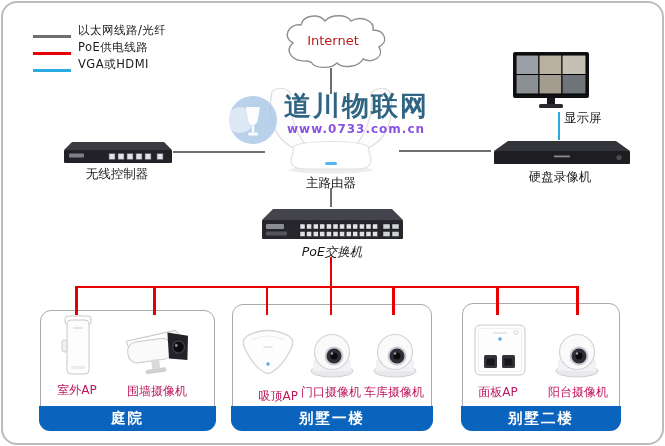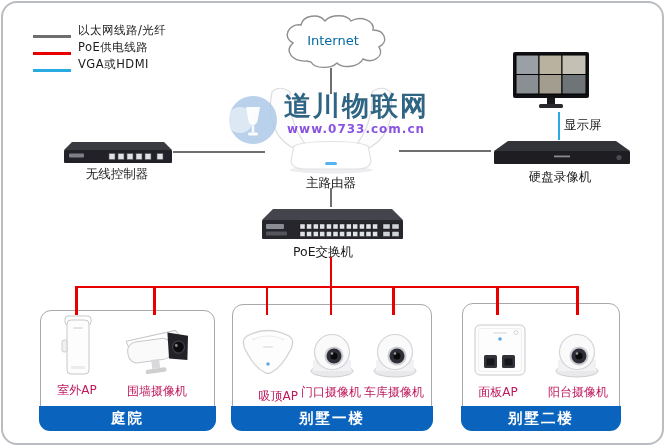--- a/index.html
+++ b/index.html
@@ -22,21 +22,21 @@
   .vline{width:2.4px;}
   .hline{height:2.4px;}
   .eth{background:var(--eth,#6e6e6e);}
   .vga{background:var(--vga,#29abe2);}
   .poe{background:var(--poe,#e80000);z-index:5;}
   
   .node-label{position:absolute;font-size:12.5px;text-align:center;z-index:4;white-space:nowrap;}
   .dev{position:absolute;z-index:3;}
   
   .cloud-wrap{position:absolute;left:277px;top:13px;width:112px;height:58px;z-index:3;}
-  .cloud-label{position:absolute;left:0;right:0;top:20px;text-align:center;font-size:13px;color:#0369a1;}
+  .cloud-label{position:absolute;left:0;right:0;top:20px;text-align:center;font-size:13px;color:#b91c1c;}
   
   .group{position:absolute;background:#fff;border:1.6px solid #a9a9ad;border-radius:11px;z-index:2;}
   .group-footer{position:absolute;left:-1.6px;right:-1.6px;bottom:-1.6px;height:25px;
     background:var(--grp,#0a64be);border-radius:0 0 11px 11px;
     color:#fff;font-weight:bold;font-size:14.5px;display:flex;align-items:center;justify-content:center;letter-spacing:2px;}
   .dev-label{position:absolute;font-size:12px;text-align:center;z-index:4;white-space:nowrap;color:#be185d;}
   
   .wm{position:absolute;z-index:50;pointer-events:none;}
   .wm-title{left:284px;top:88px;font-size:27px;font-weight:bold;color:#0c4a6e;opacity:.85;letter-spacing:2px;}
   .wm-url{left:287px;top:122px;font-size:12px;font-weight:bold;color:#6d28d9;opacity:.8;letter-spacing:1px;}
@@ -90,21 +90,21 @@
       <rect x="4" y="3" width="23" height="19.5" fill="#9aa0a6"></rect>
       <rect x="27" y="3" width="23" height="19.5" fill="#b8b29e"></rect>
       <rect x="50" y="3" width="24" height="19.5" fill="#c4c0b4"></rect>
       <rect x="4" y="22.5" width="23" height="19.5" fill="#8a8f94"></rect>
       <rect x="27" y="22.5" width="23" height="19.5" fill="#a39d8f"></rect>
       <rect x="50" y="22.5" width="24" height="19.5" fill="#6f7478"></rect>
     </g>
     <rect x="35" y="46" width="8" height="6" fill="#1a1a1e"></rect>
     <rect x="27" y="52" width="24" height="4" rx="1.5" fill="#2a2a2e"></rect>
   </svg>
-  <div class="node-label" style="left:564px;top:117px;">显示屏</div>
+  <div class="node-label" style="left:564px;top:110px;">显示屏</div>
 
   <svg class="dev" style="left:62px;top:140px;" width="112" height="26" viewBox="0 0 112 26">
     <polygon points="10,2 102,2 110,10 2,10" fill="#3a3b41"></polygon>
     <rect x="2" y="10" width="108" height="13" rx="1" fill="#212127"></rect>
     <rect x="7" y="13.5" width="15" height="4" rx="1" fill="#7d8086"></rect>
     <g fill="#dfe2e6" stroke="#55565c" stroke-width="0.6">
       <rect x="47" y="13.5" width="6" height="6"></rect>
         <rect x="56" y="13.5" width="6" height="6"></rect>
       <rect x="65" y="13.5" width="6" height="6"></rect>
         <rect x="74" y="13.5" width="6" height="6"></rect>
@@ -160,21 +160,21 @@
         <rect x="92.8" y="26.5" width="5" height="5"></rect>
         <rect x="99.4" y="26.5" width="5" height="5"></rect>
         <rect x="106" y="26.5" width="5" height="5"></rect>
         <rect x="112.6" y="26.5" width="5" height="5"></rect>
       <rect x="123" y="19" width="7" height="5" fill="#cfd2d6"></rect>
         <rect x="132" y="19" width="7" height="5" fill="#cfd2d6"></rect>
       <rect x="123" y="26.5" width="7" height="5" fill="#cfd2d6"></rect>
         <rect x="132" y="26.5" width="7" height="5" fill="#cfd2d6"></rect>
     </g>
   </svg>
-  <div class="node-label" style="left:283px;top:244px;width:80px;">PoE交换机</div>
+  <div class="node-label" style="left:292px;top:244px;width:80px;font-style:italic;">PoE交换机</div>
 
   <div class="group" style="left:40px;top:310px;width:173px;height:118px;">
     <div class="group-footer">庭院</div>
   </div>
   <svg class="dev" style="left:58px;top:314px;" width="40" height="66" viewBox="0 0 40 66">
     <rect x="7" y="2" width="26" height="9" rx="3" fill="#ffffff" stroke="#c8c8ca"></rect>
     <rect x="9" y="6" width="22" height="54" rx="4" fill="#fdfdfd" stroke="#c8c8ca"></rect>
     <rect x="4" y="26" width="5" height="12" rx="2" fill="#f0f0f2" stroke="#cfcfd1"></rect>
     <rect x="15" y="13" width="10" height="2" rx="1" fill="#e4e4e6"></rect>
     <rect x="13" y="52" width="14" height="3" rx="1" fill="#ececee"></rect>

